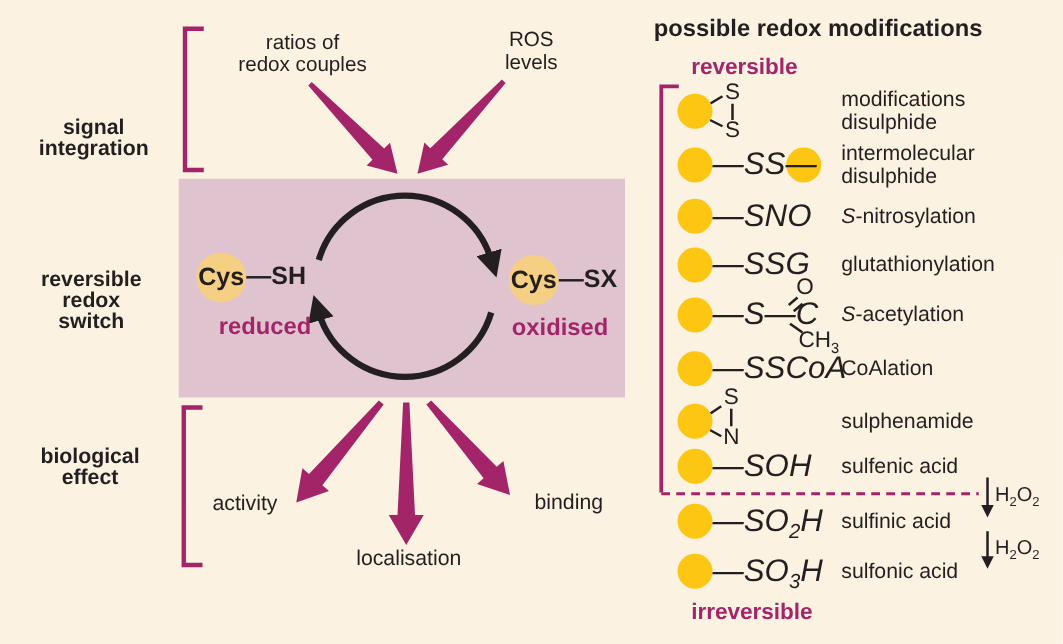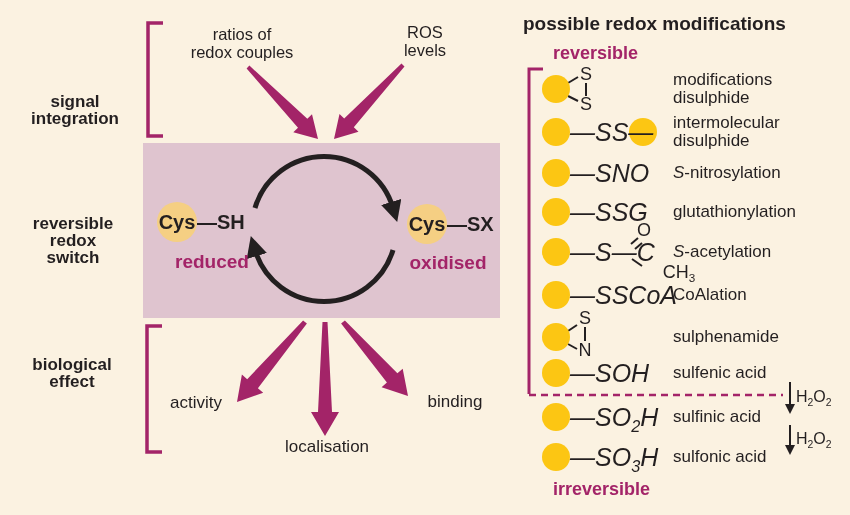--- a/index.html
+++ b/index.html
@@ -140,21 +140,21 @@
       </div>
       <div class="mod-circle" style="left: 542px; top: 159px;"></div>
       <div class="frm" style="left: 570px; top: 173px;"><span>—SNO</span></div>
       <div class="name" style="top: 173px;"><span style="font-style: italic;">S</span><span>-nitrosylation</span></div>
       <div class="mod-circle" style="left: 542px; top: 198px;"></div>
       <div class="frm" style="left: 570px; top: 212px;"><span>—SSG</span></div>
       <div class="name" style="top: 212px;"><span>glutathionylation</span></div>
       <div class="mod-circle" style="left: 542px; top: 238px;"></div>
       <div class="frm" style="left: 570px; top: 252px;"><span>—S—C</span></div>
       <div class="atom" style="left: 644px; top: 230px;"><span>O</span></div>
-      <div class="atom" style="left: 655px; top: 272px; margin-left: 24px;"><span>CH</span><sub>3</sub></div>
+      <div class="atom" style="left: 655px; top: 272px;"><span>CH</span><sub>3</sub></div>
       <div class="name" style="top: 252px;"><span style="font-style: italic;">S</span><span>-acetylation</span></div>
       <div class="mod-circle" style="left: 542px; top: 281px;"></div>
       <div class="frm" style="left: 570px; top: 295px;"><span>—SSCoA</span></div>
       <div class="name" style="top: 295px;"><span>CoAlation</span></div>
       <div class="mod-circle" style="left: 542px; top: 323px;"></div>
       <div class="atom" style="left: 585px; top: 318px;"><span>S</span></div>
       <div class="atom" style="left: 585px; top: 350px;"><span>N</span></div>
       <div class="name" style="top: 337px;"><span>sulphenamide</span></div>
       <div class="mod-circle" style="left: 542px; top: 359px;"></div>
       <div class="frm" style="left: 570px; top: 373px;"><span>—SOH</span></div>

